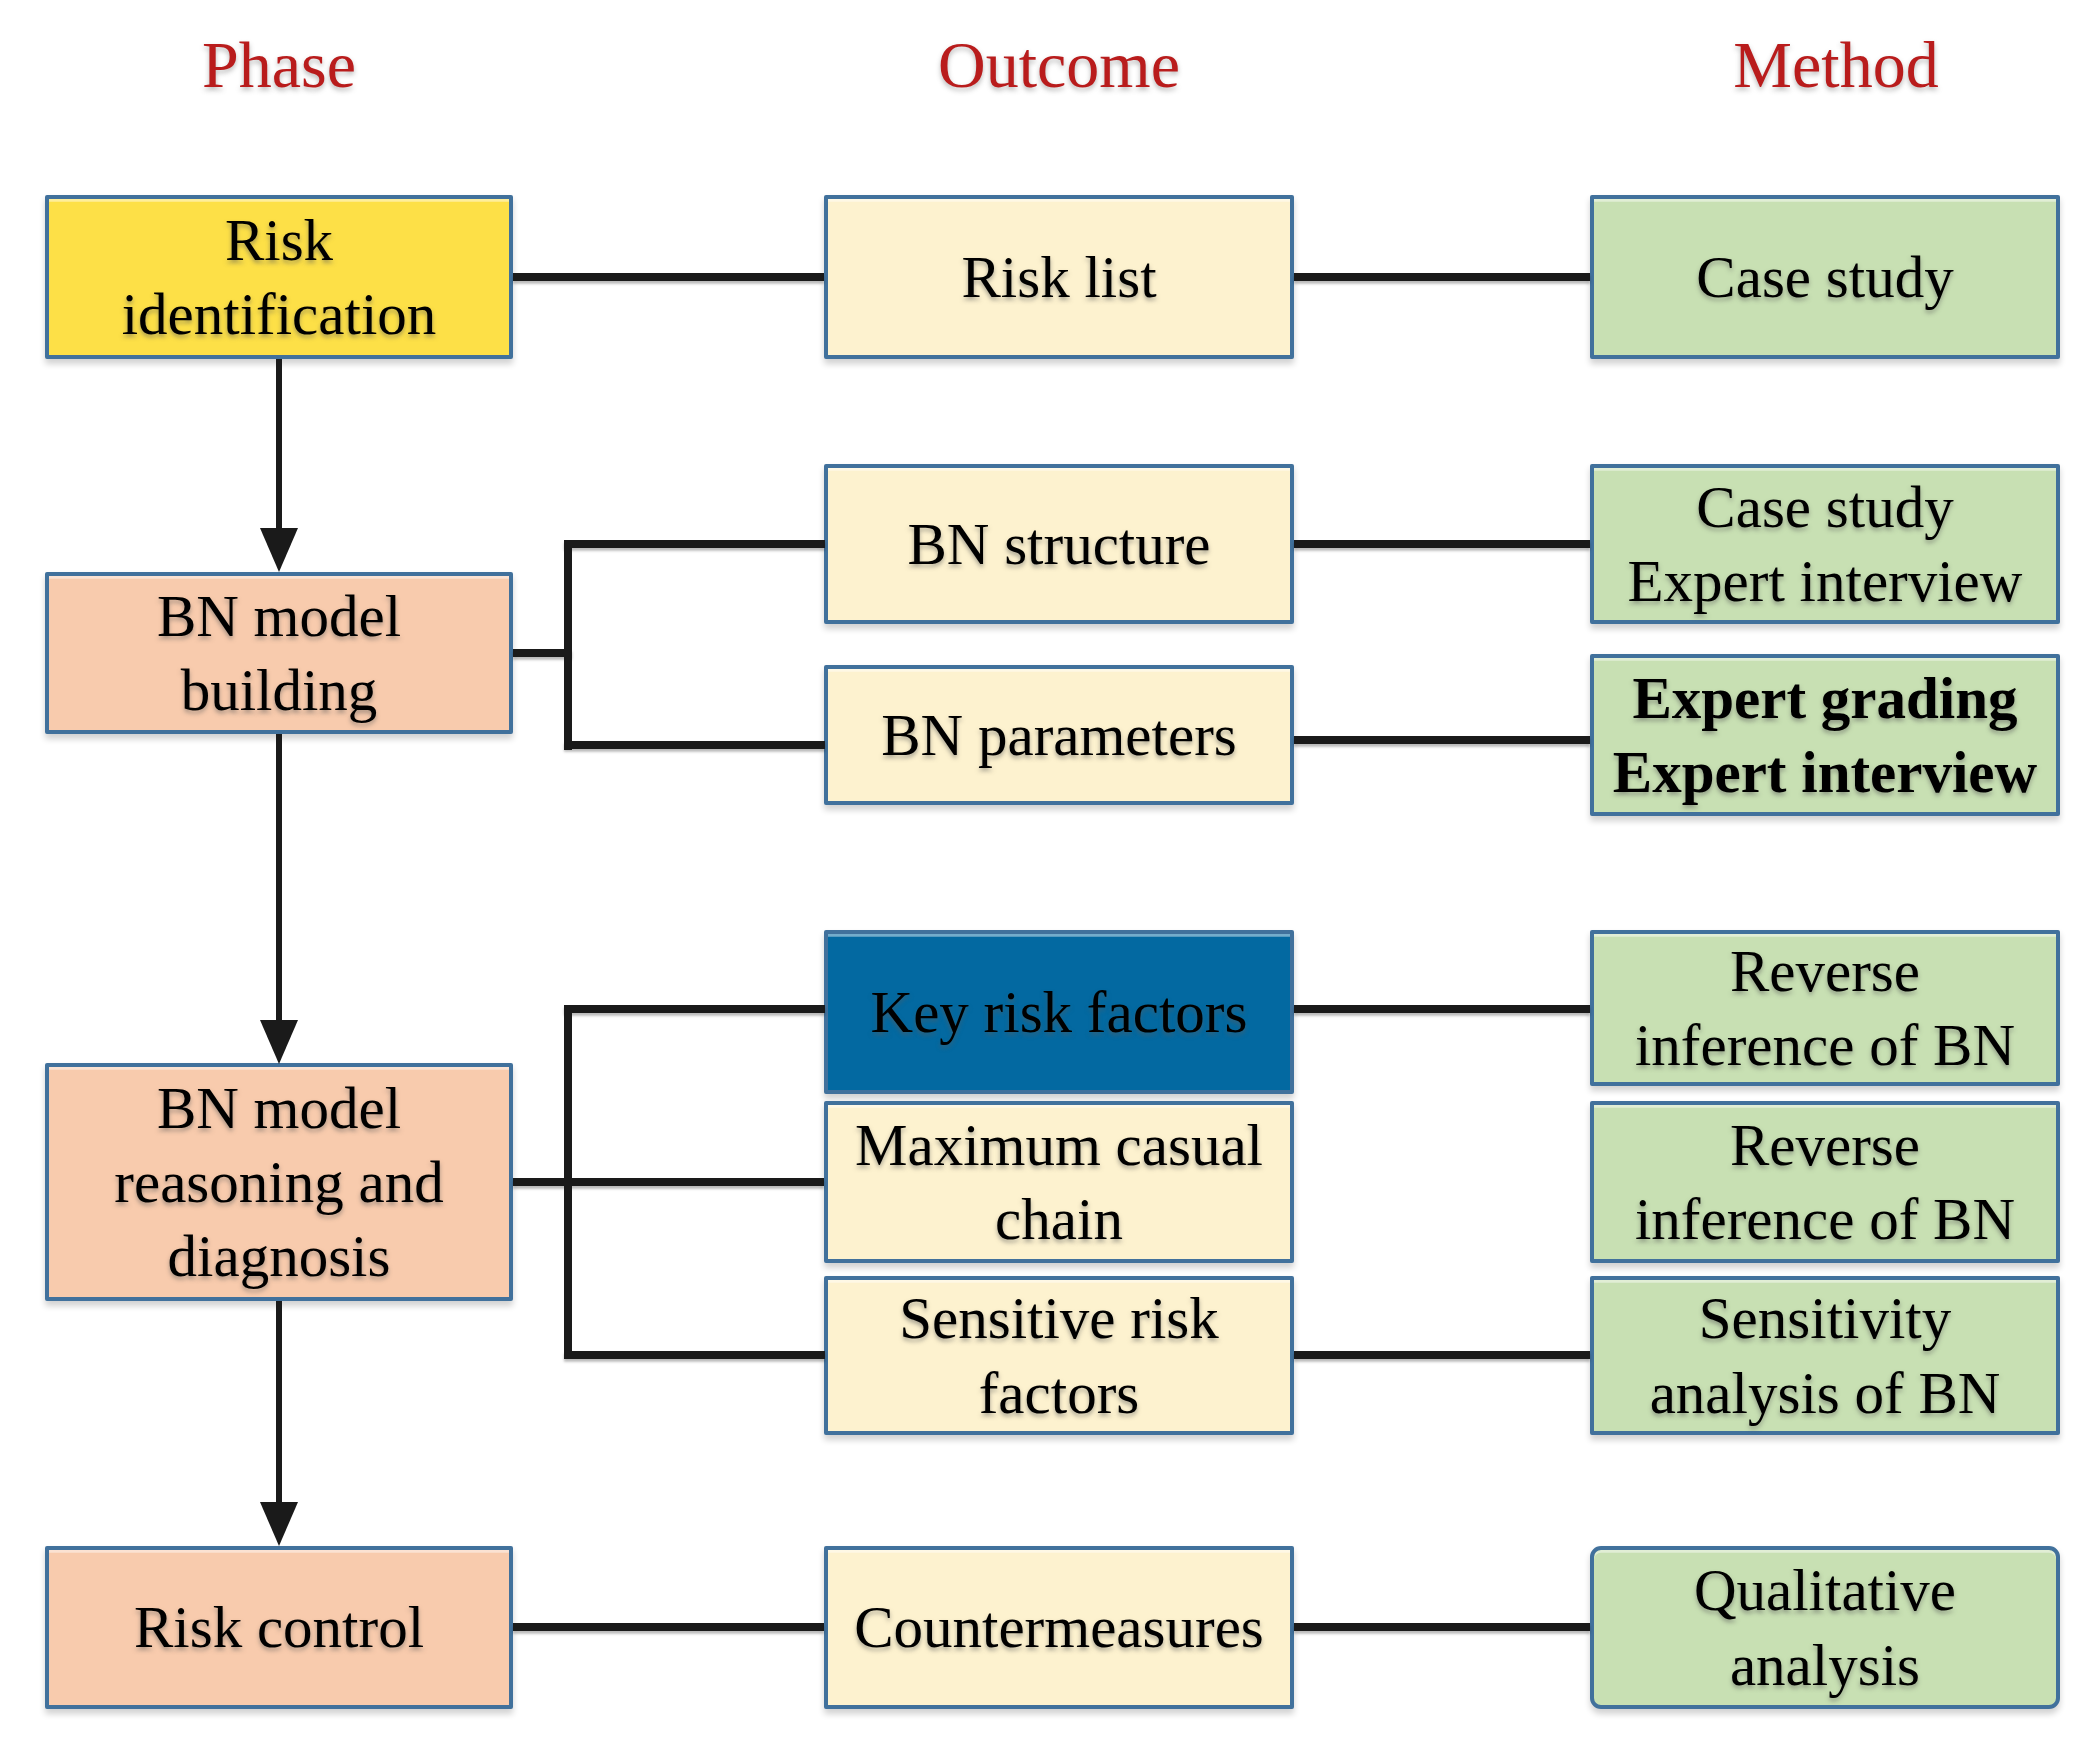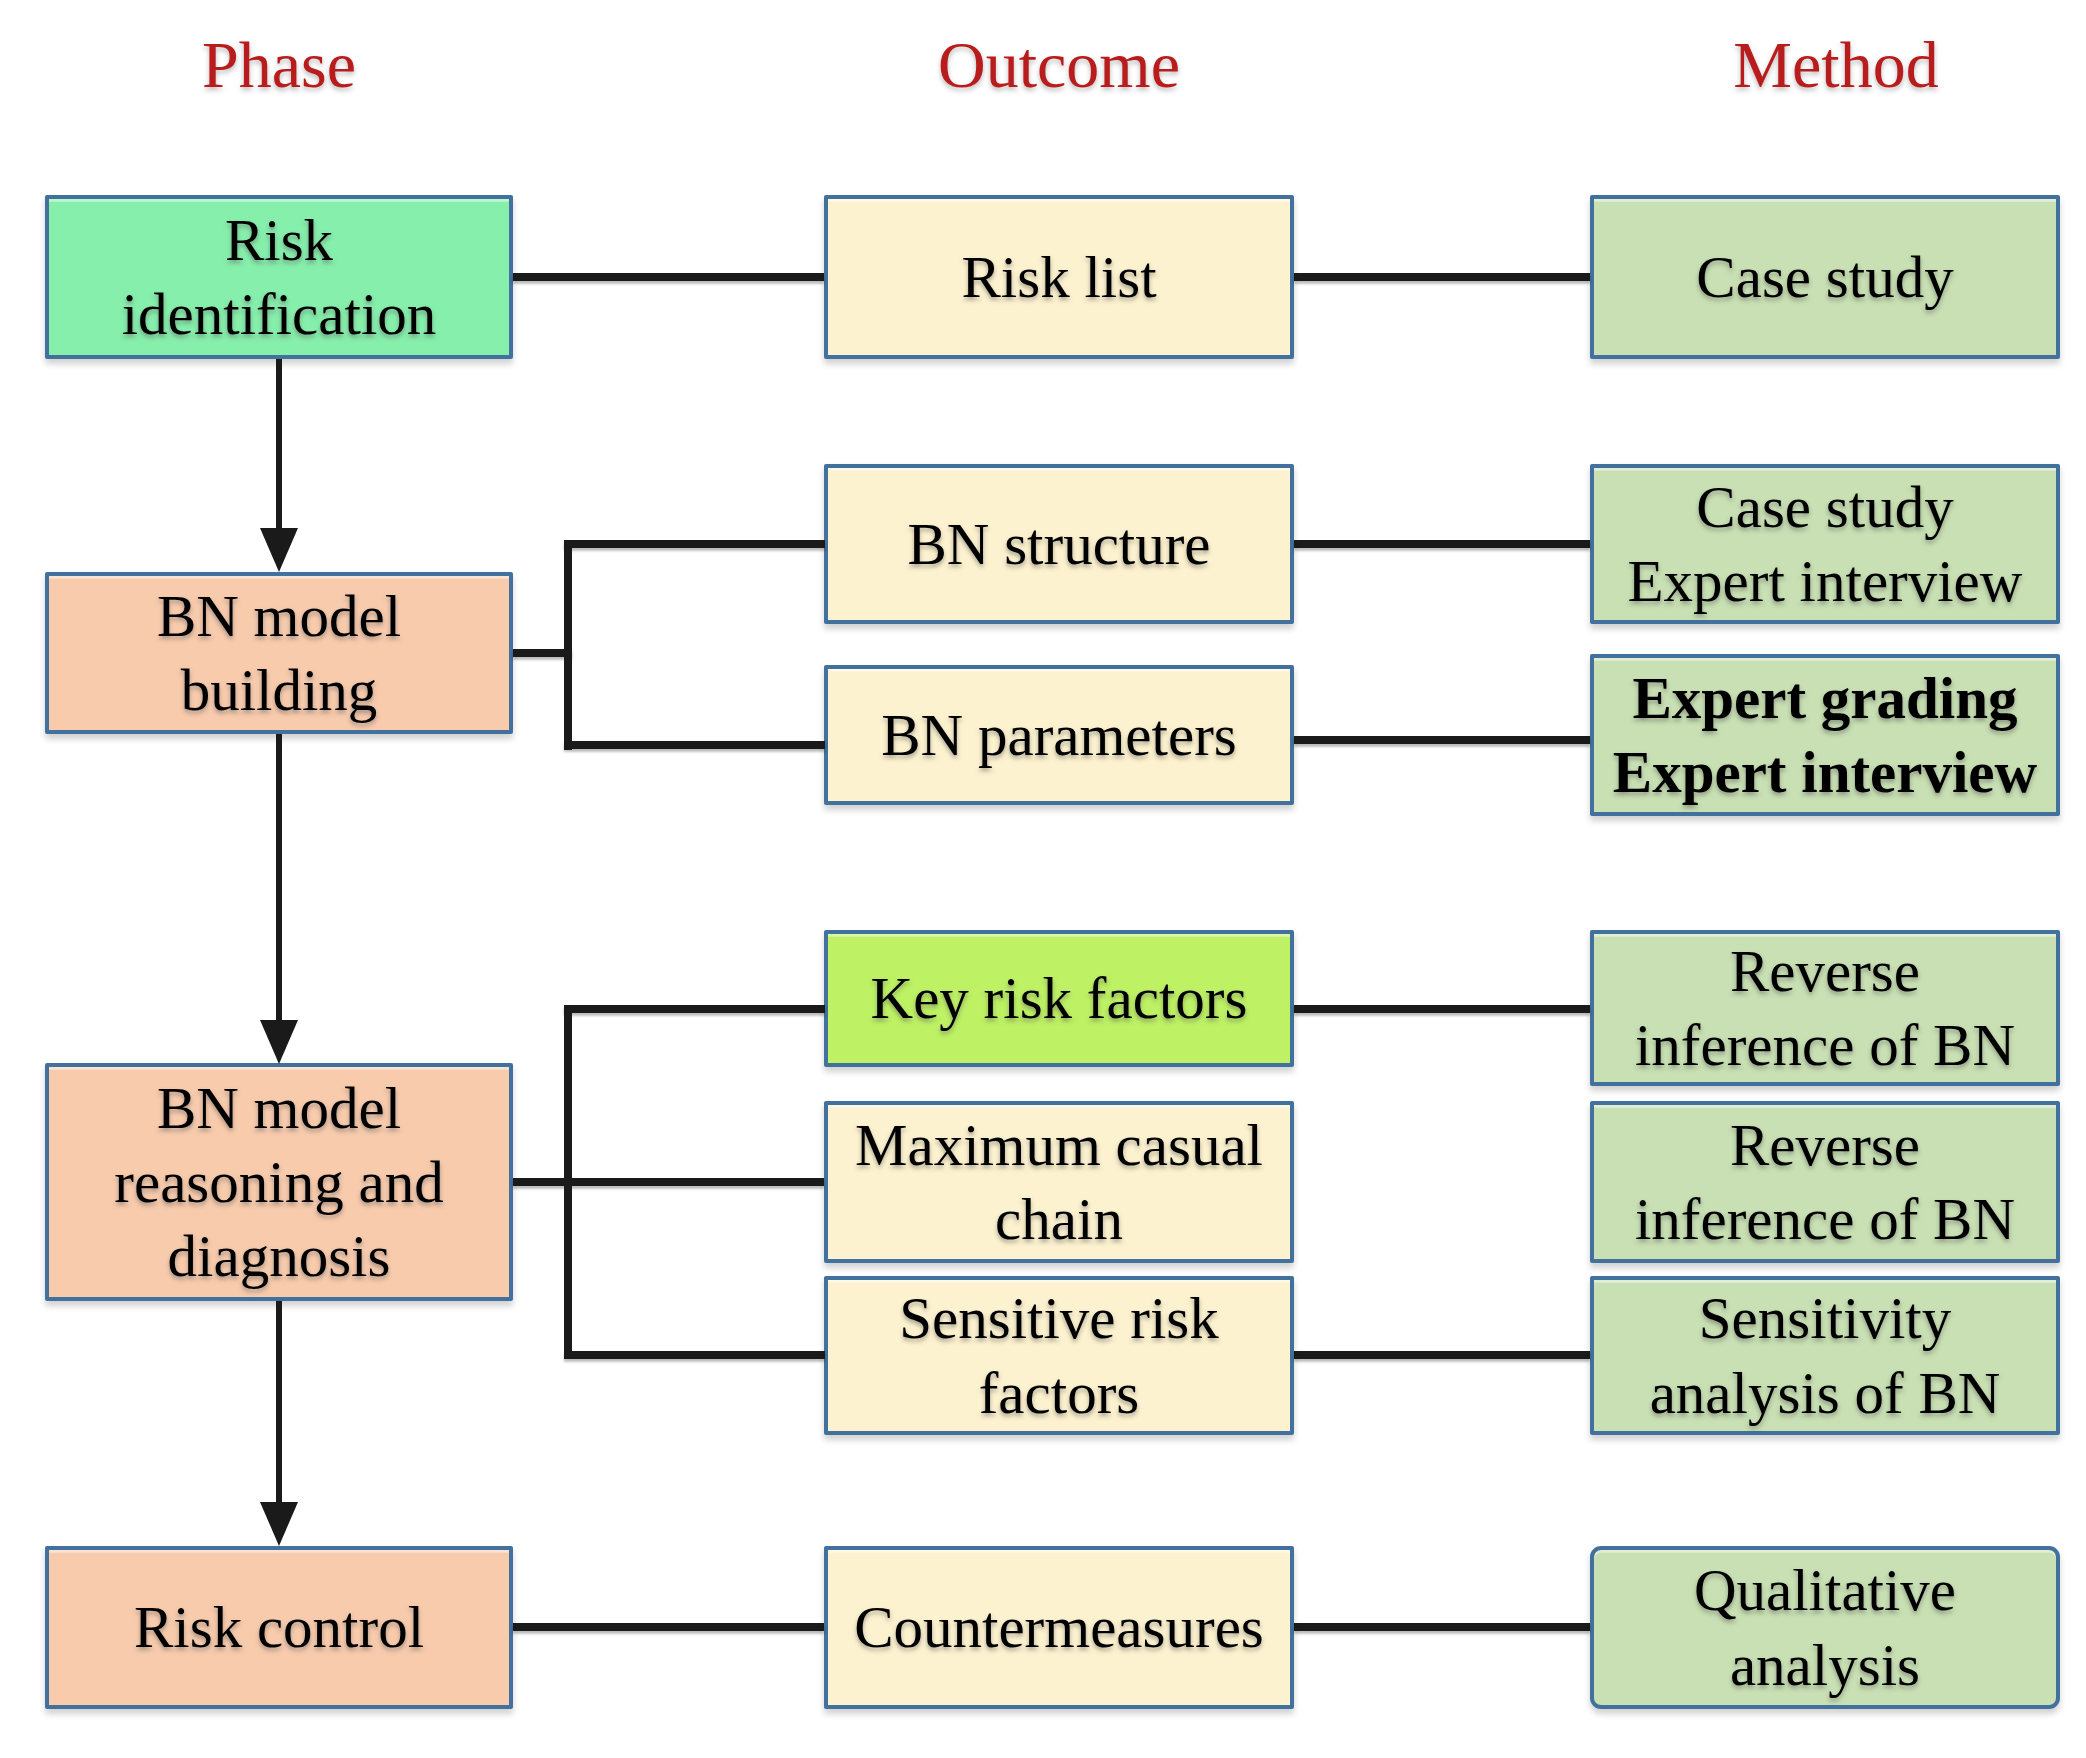--- a/index.html
+++ b/index.html
@@ -31,33 +31,33 @@
     border-top:44px solid #111;
   }
 </style>
 </head>
 <body>
 
 <div class="header" style="left:40px;   top:29px;">Phase</div>
 <div class="header" style="left:820px; top:29px;">Outcome</div>
 <div class="header" style="left:1597px; top:29px;text-align:center;">Method</div>
 
-<div class="box" style="left: 45px; top: 195px; width: 468px; height: 164px; background: #86efac; border-color: rgb(65, 113, 156);">Risk
+<div class="box" style="left: 45px; top: 195px; width: 468px; height: 164px; background: #fde047; border-color: rgb(65, 113, 156);">Risk
 identification</div>
 <div class="box" style="left: 45px; top: 572px; width: 468px; height: 162px; background: rgb(248, 203, 173); border-color: rgb(65, 113, 156);">BN model
 building</div>
 <div class="box" style="left: 45px; top: 1063px; width: 468px; height: 238px; background: rgb(248, 203, 173); border-color: rgb(65, 113, 156);">BN model
 reasoning and
 diagnosis</div>
 <div class="box" style="left: 45px; top: 1546px; width: 468px; height: 163px; background: rgb(248, 203, 173); border-color: rgb(65, 113, 156);">Risk control</div>
 
 <div class="box" style="left: 824px; top: 195px; width: 470px; height: 164px; background: rgb(253, 242, 207); border-color: rgb(65, 113, 156);">Risk list</div>
 <div class="box" style="left: 824px; top: 464px; width: 470px; height: 160px; background: rgb(253, 242, 207); border-color: rgb(65, 113, 156);">BN structure</div>
 <div class="box" style="left: 824px; top: 665px; width: 470px; height: 140px; background: rgb(253, 242, 207); border-color: rgb(65, 113, 156);">BN parameters</div>
-<div class="box" style="left: 824px; top: 930px; width: 470px; height: 137px; background: #bef264; border-color: rgb(65, 113, 156);">Key risk factors</div>
+<div class="box" style="left: 824px; top: 930px; width: 470px; height: 164px; background: #0369a1; border-color: rgb(65, 113, 156);">Key risk factors</div>
 <div class="box" style="left: 824px; top: 1101px; width: 470px; height: 162px; background: rgb(253, 242, 207); border-color: rgb(65, 113, 156);">Maximum casual
 chain</div>
 <div class="box" style="left: 824px; top: 1276px; width: 470px; height: 159px; background: rgb(253, 242, 207); border-color: rgb(65, 113, 156);">Sensitive risk
 factors</div>
 <div class="box" style="left: 824px; top: 1546px; width: 470px; height: 163px; background: rgb(253, 242, 207); border-color: rgb(65, 113, 156);">Countermeasures</div>
 
 <div class="box" style="left: 1590px; top: 195px; width: 470px; height: 164px; background: rgb(200, 224, 179); border-color: rgb(65, 113, 156);">Case study</div>
 <div class="box" style="left: 1590px; top: 464px; width: 470px; height: 160px; background: rgb(200, 224, 179); border-color: rgb(65, 113, 156);">Case study
 Expert interview</div>
 <div class="box" style="left: 1590px; top: 654px; width: 470px; height: 162px; background: rgb(200, 224, 179); border-color: rgb(65, 113, 156); font-weight: bold;">Expert grading

